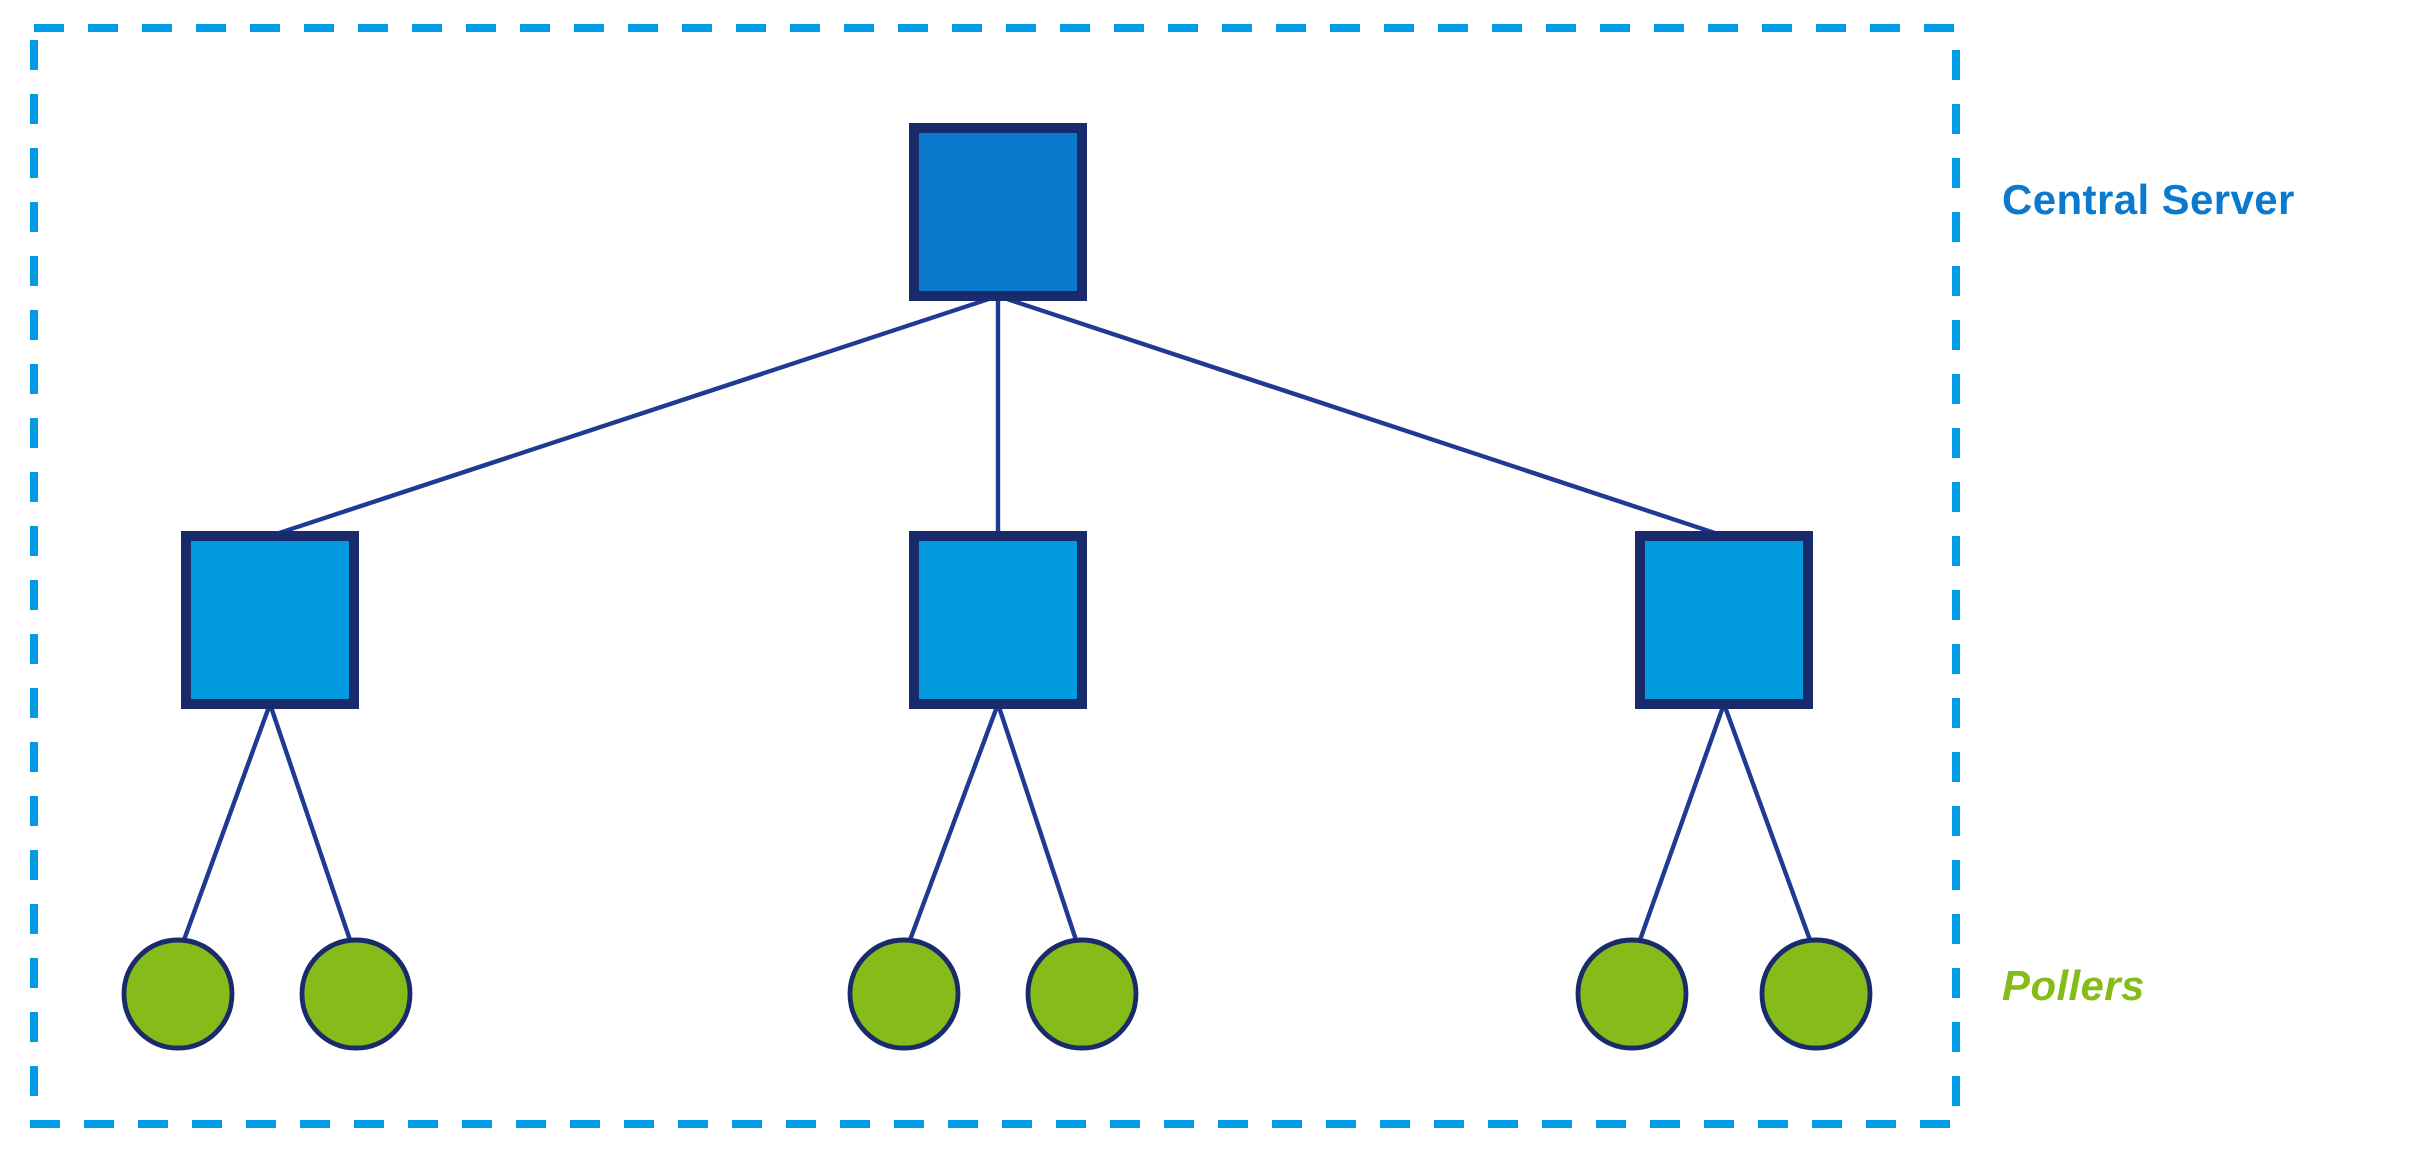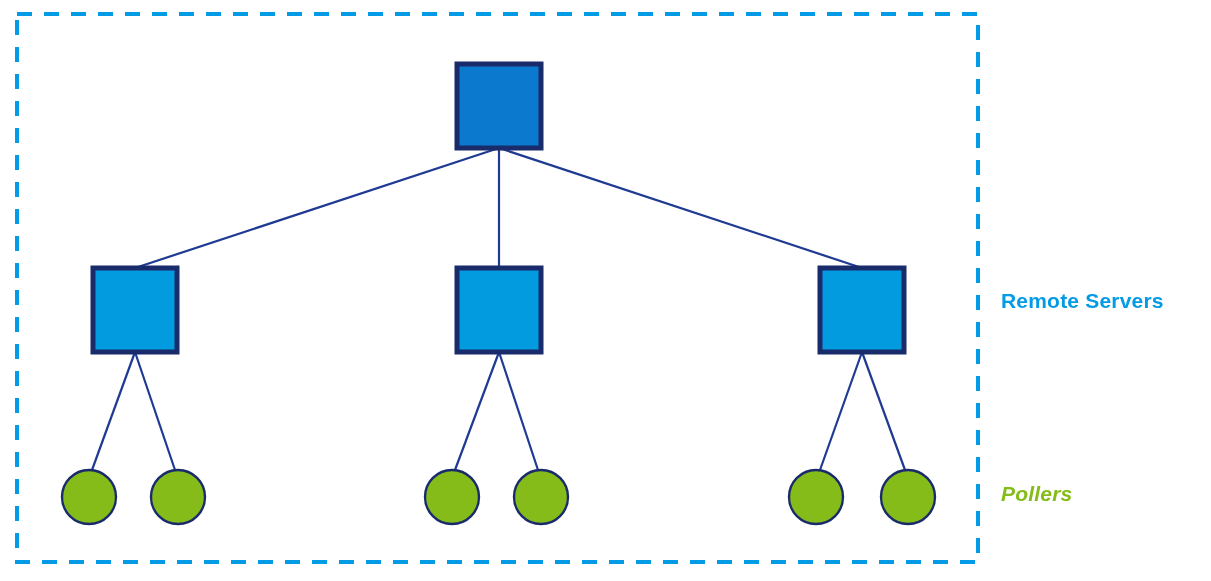--- a/index.html
+++ b/index.html
@@ -83,18 +83,18 @@
     <g>
       <circle cx="89" cy="497" r="27" fill="#85BC19" stroke="#1A2B6B" stroke-width="2.4"></circle>
       <circle cx="178" cy="497" r="27" fill="#85BC19" stroke="#1A2B6B" stroke-width="2.4"></circle>
       <circle cx="452" cy="497" r="27" fill="#85BC19" stroke="#1A2B6B" stroke-width="2.4"></circle>
       <circle cx="541" cy="497" r="27" fill="#85BC19" stroke="#1A2B6B" stroke-width="2.4"></circle>
       <circle cx="816" cy="497" r="27" fill="#85BC19" stroke="#1A2B6B" stroke-width="2.4"></circle>
       <circle cx="908" cy="497" r="27" fill="#85BC19" stroke="#1A2B6B" stroke-width="2.4"></circle>
     </g>
   </svg>
 
+  <div class="tier-label" id="label-central" style="color: rgb(11, 121, 206);">Central Server</div>
 
-  <div class="tier-label" id="label-remote" style="color: rgb(3, 155, 229);">Remote Servers</div>
 
   <div class="tier-label" id="label-pollers" style="color: rgb(133, 188, 25);">Pollers</div>
 
 </div>
 
 </body></html>

